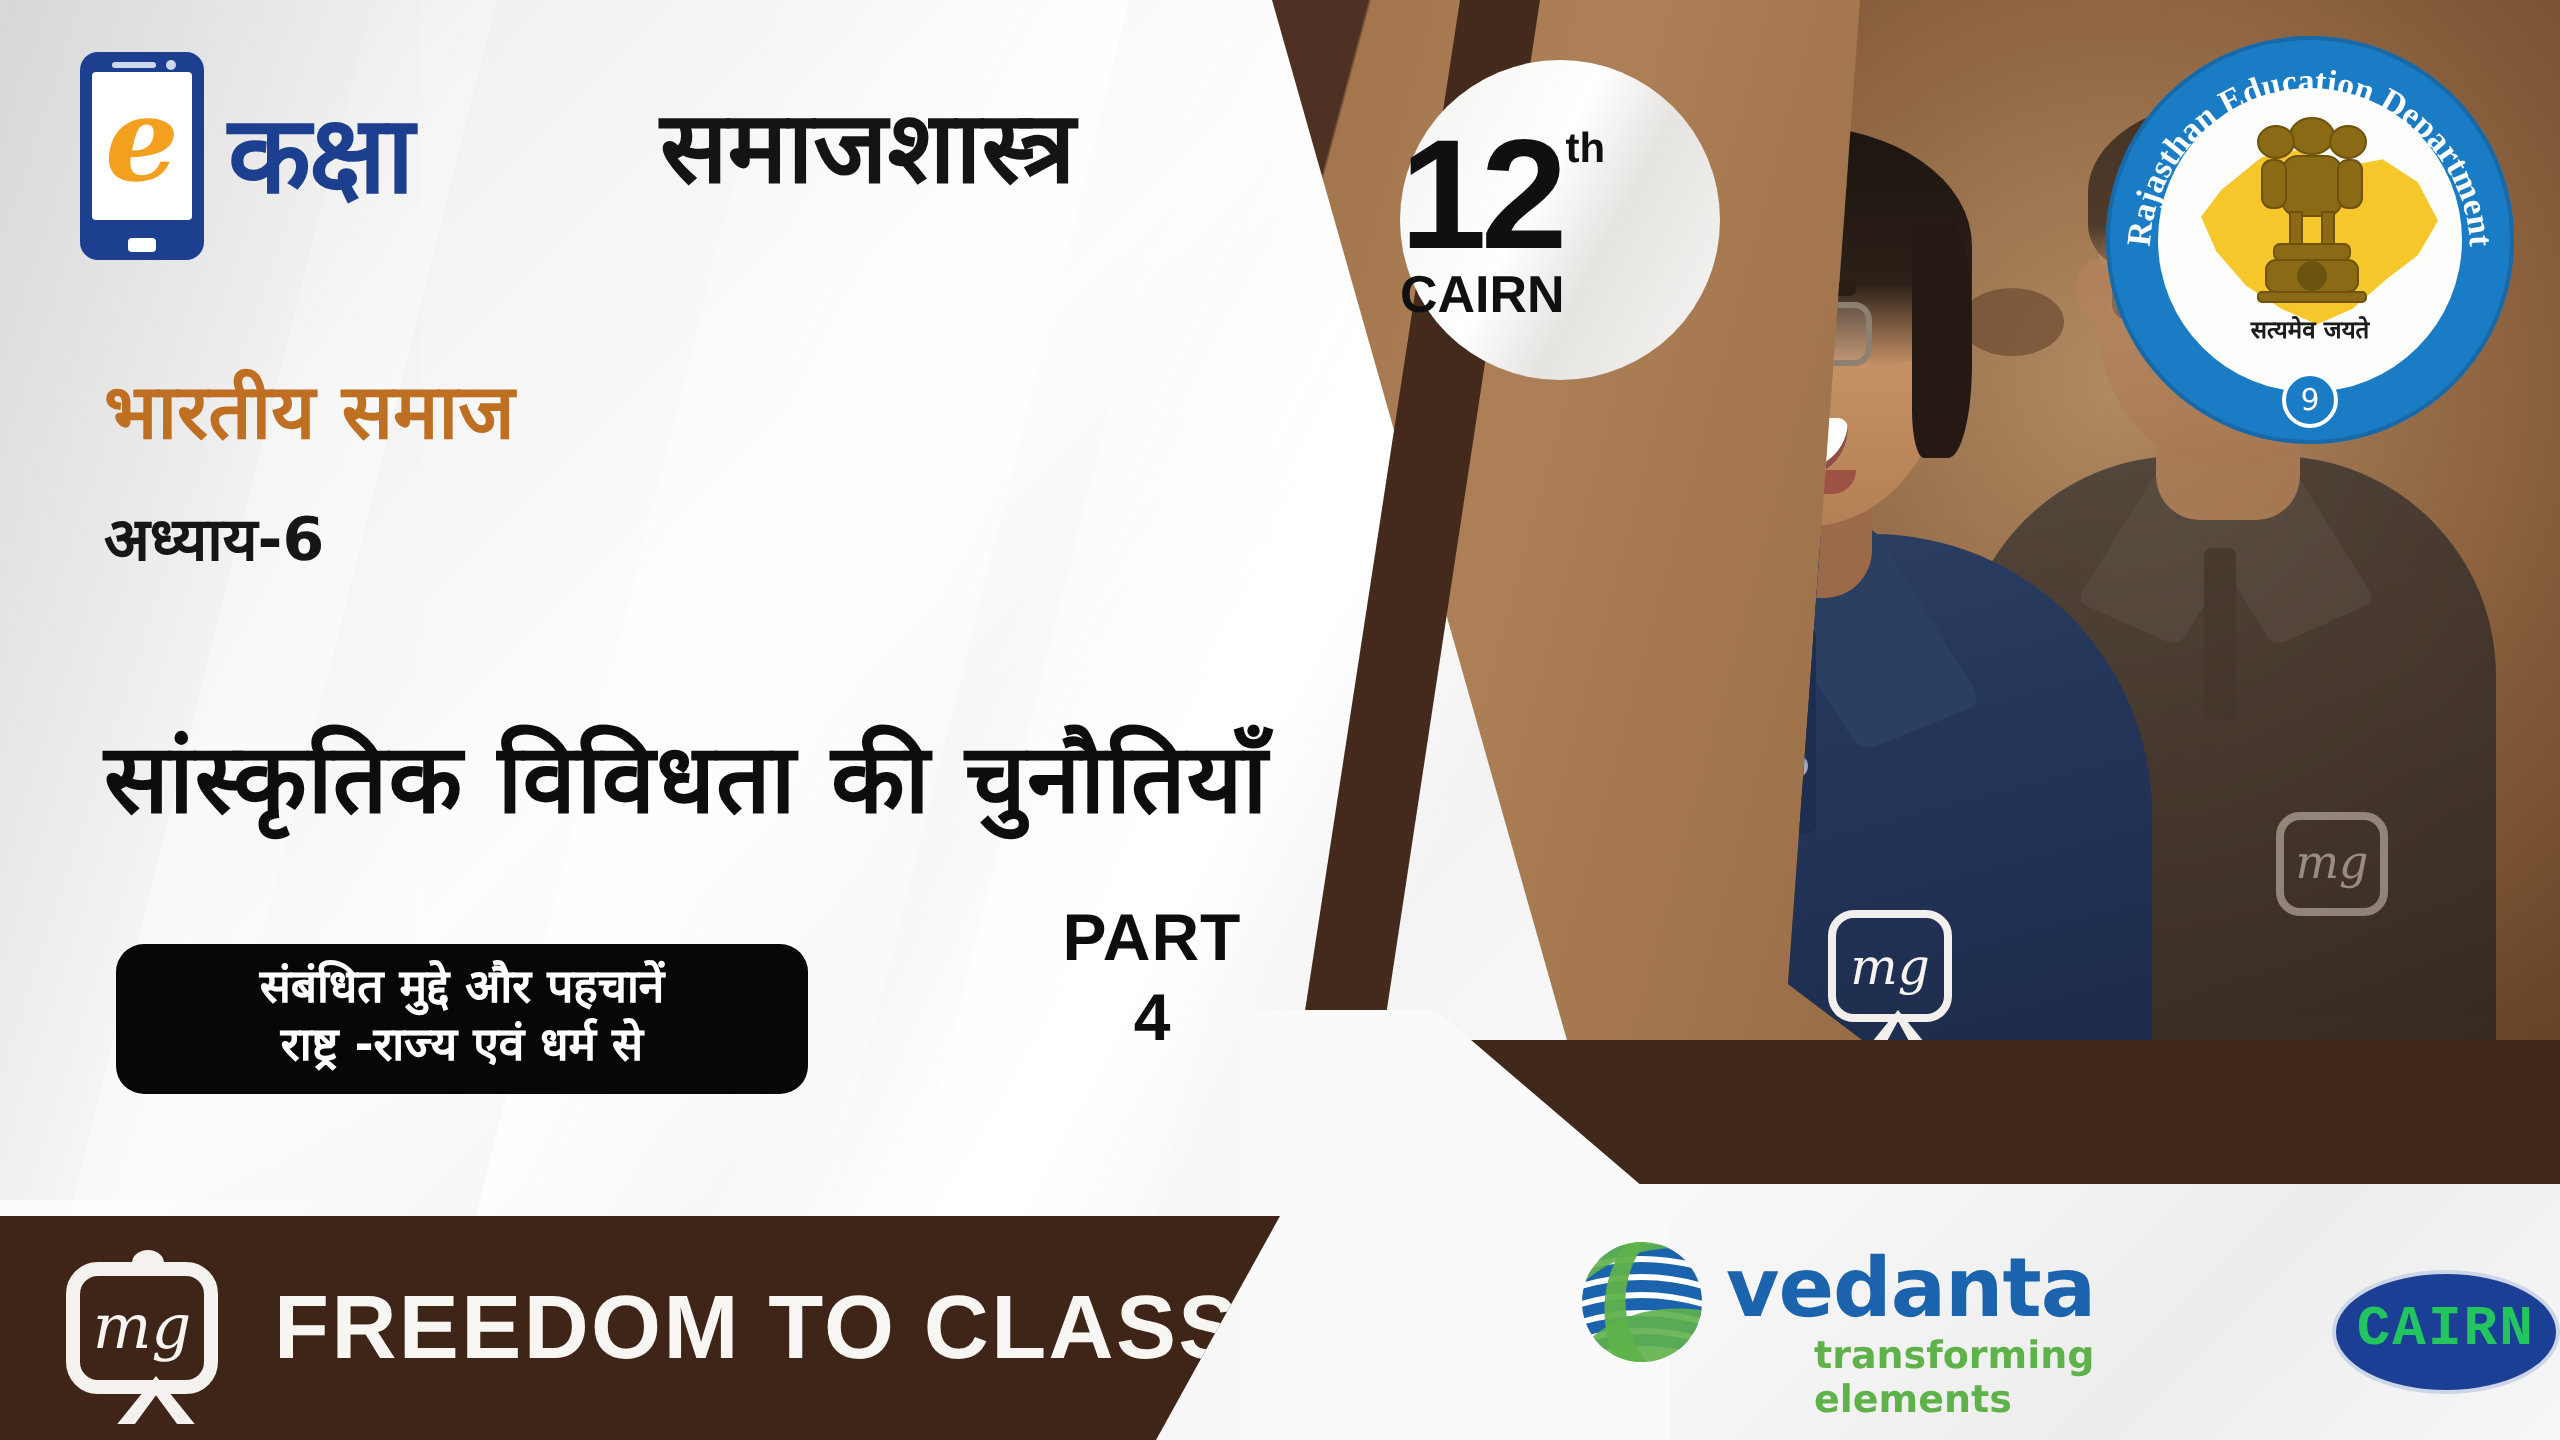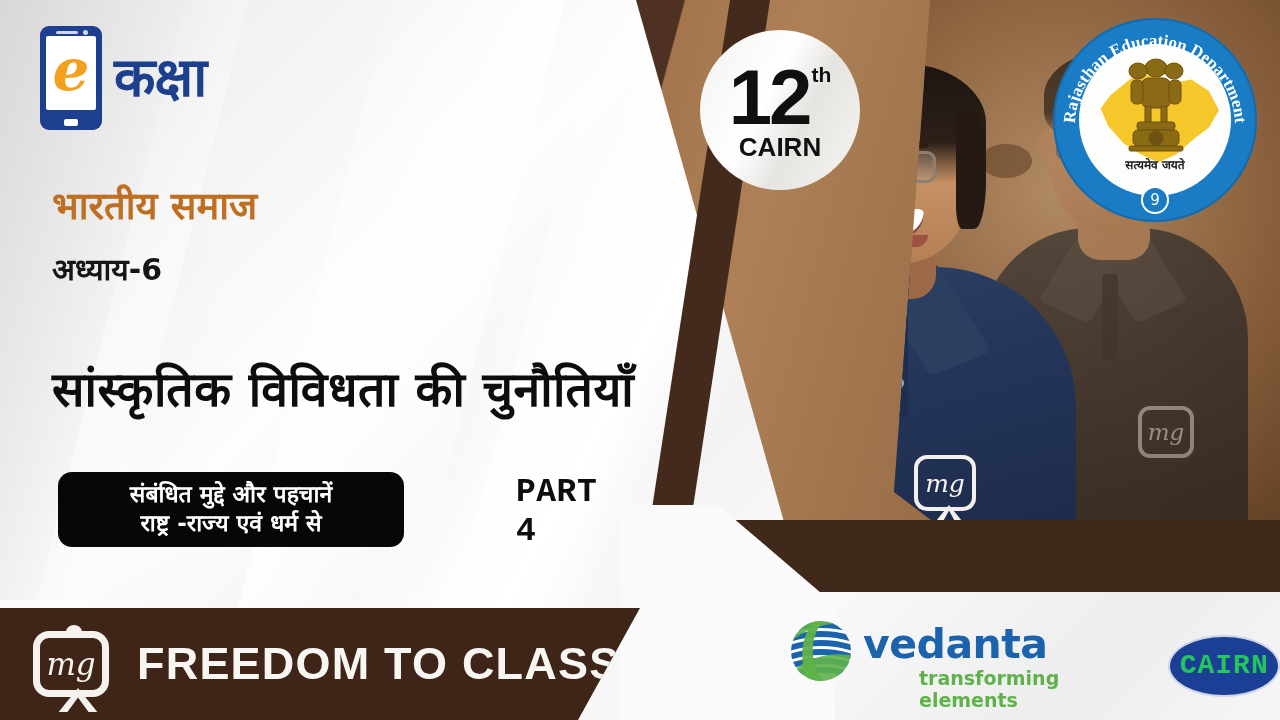--- a/index.html
+++ b/index.html
@@ -189,21 +189,21 @@
   .woman .mglogo::after {
     content:""; position:absolute; left:18px; bottom:-14px; width:26px; height:16px;
     background:#f2efec; clip-path:polygon(50% 0, 0 100%, 28% 100%, 50% 34%, 72% 100%, 100% 100%);
   }
 
   
   #class-badge {
     position:absolute; left:700px; top:30px; width:160px; height:160px;
     border-radius:50%;
     background:linear-gradient(118deg,#f2f2f0 0%, #ffffff 42%, #e6e4e1 62%, #f7f6f4 100%);
-    display:flex; flex-direction:column; align-items:center; justify-content:center;
+    display:flex; flex-direction:column; justify-content:center;
   }
   #class-badge .num-row { display:flex; align-items:flex-start; line-height:1; }
   #class-badge .num {
     font-size:78px; font-weight:bold; color:#101010; letter-spacing:-3px;
     font-family:"Liberation Sans", sans-serif;
   }
   #class-badge .sup { font-size:21px; font-weight:bold; color:#101010; margin-top:6px; margin-left:2px; }
   #class-badge .class-word {
     font-size:26px; font-weight:bold; color:#101010; letter-spacing:0px; margin-top:-4px;
   }
@@ -280,21 +280,21 @@
 
   #topic-box {
     position:absolute; left:58px; top:472px; width:346px; padding:8px 12px 10px;
     background:#070707; border-radius:14px; text-align:center;
   }
   #topic-box .line {
     color:#ffffff; font-family:"DejaVu Sans", sans-serif; font-weight:bold;
     font-size:23px; line-height:1.24; white-space:nowrap;
   }
 
-  #part-block { position:absolute; left:516px; top:474px; width:120px;font-family:Liberation Mono, monospace; }
+  #part-block { position:absolute; left:516px; top:450px; text-align:center; width:120px; }
   #part-block .pw { font-size:33px; font-weight:bold; color:#0d0d0d; letter-spacing:.5px; }
   #part-block .pn { font-size:33px; font-weight:bold; color:#0d0d0d; margin-top:2px; }
 
   
   #bottom-bar {
     position:absolute; left:0; top:608px; width:700px; height:112px;
     background:#3f2518;
     clip-path:polygon(0 0, 640px 0, 578px 112px, 0 112px);
     display:flex; align-items:center;
   }
@@ -321,21 +321,21 @@
   
   #sponsors { position:absolute; left:790px; top:620px; display:flex; align-items:center; gap:48px; }
   #vedanta { display:flex; align-items:flex-start; gap:11px; }
   #vedanta .globe { width:62px; height:62px; position:relative; }
   #vedanta .v-words { display:flex; flex-direction:column; margin-top:4px; }
   #vedanta .v-name {
     font-size:41px; font-weight:bold; color:#1b63ad; line-height:1;
     font-family:"DejaVu Sans", sans-serif; letter-spacing:-.5px;
   }
   #vedanta .v-tag {
-    font-size:19px; font-weight:bold; color:#5fb14a; margin-top:2px; margin-left:56px;
+    font-size:19px; font-weight:bold; color:#5fb14a; margin-top:2px; margin-left:44px;
     font-family:"DejaVu Sans", sans-serif;
   }
   #cairn {
     width:126px; height:62px; border-radius:50%;
     background:#1b3f94; border:2px solid #cdd6e8;
     display:flex; align-items:center; justify-content:center;
   }
   #cairn span {
     color:#22c55e; font-weight:bold; font-size:28px; letter-spacing:1px;
     font-family:Liberation Mono, monospace;
@@ -455,20 +455,21 @@
       <div class="speaker"></div>
         <div class="cam"></div>
       <div class="screen">
         <span class="e">e</span>
       </div>
       <div class="home"></div>
     </div>
     <div id="brand-word">कक्षा</div>
   </div>
 
+  <div id="subject-title">समाजशास्त्र</div>
   <div id="book-title">भारतीय समाज</div>
   <div id="chapter-label">अध्याय-6</div>
   <div id="main-title">सांस्कृतिक विविधता की चुनौतियाँ</div>
 
   <div id="topic-box">
     <div class="line">संबंधित मुद्दे और पहचानें</div>
     <div class="line">राष्ट्र -राज्य एवं धर्म से</div>
   </div>
 
   <div id="part-block">

